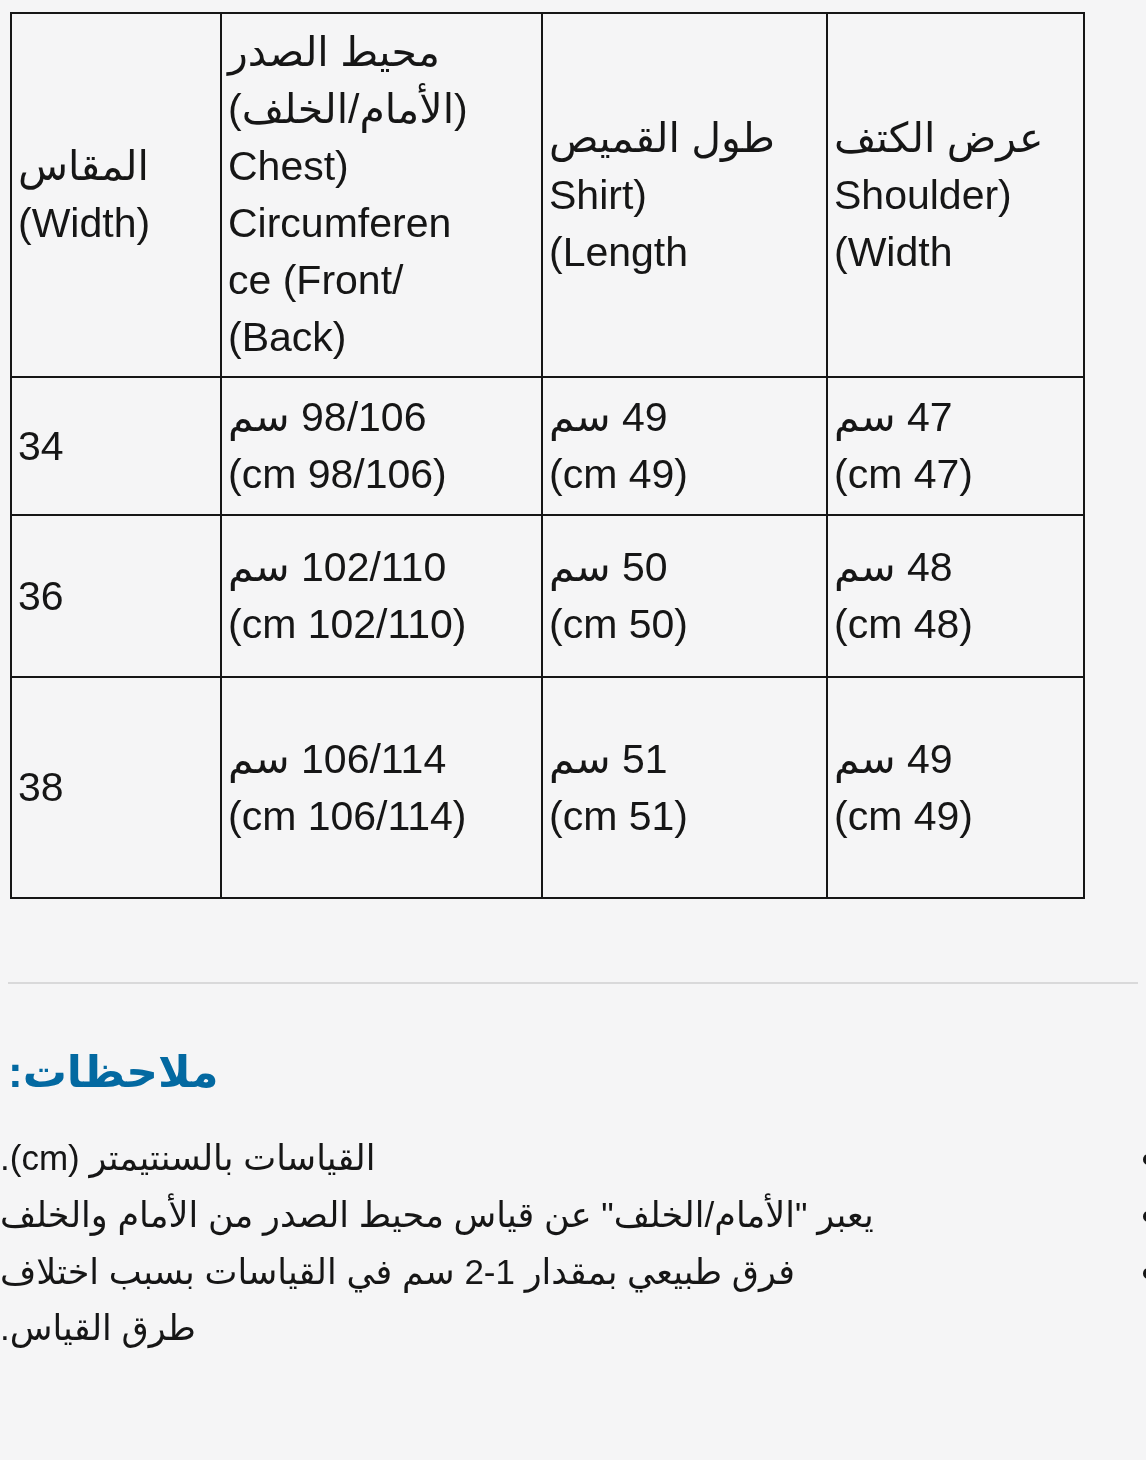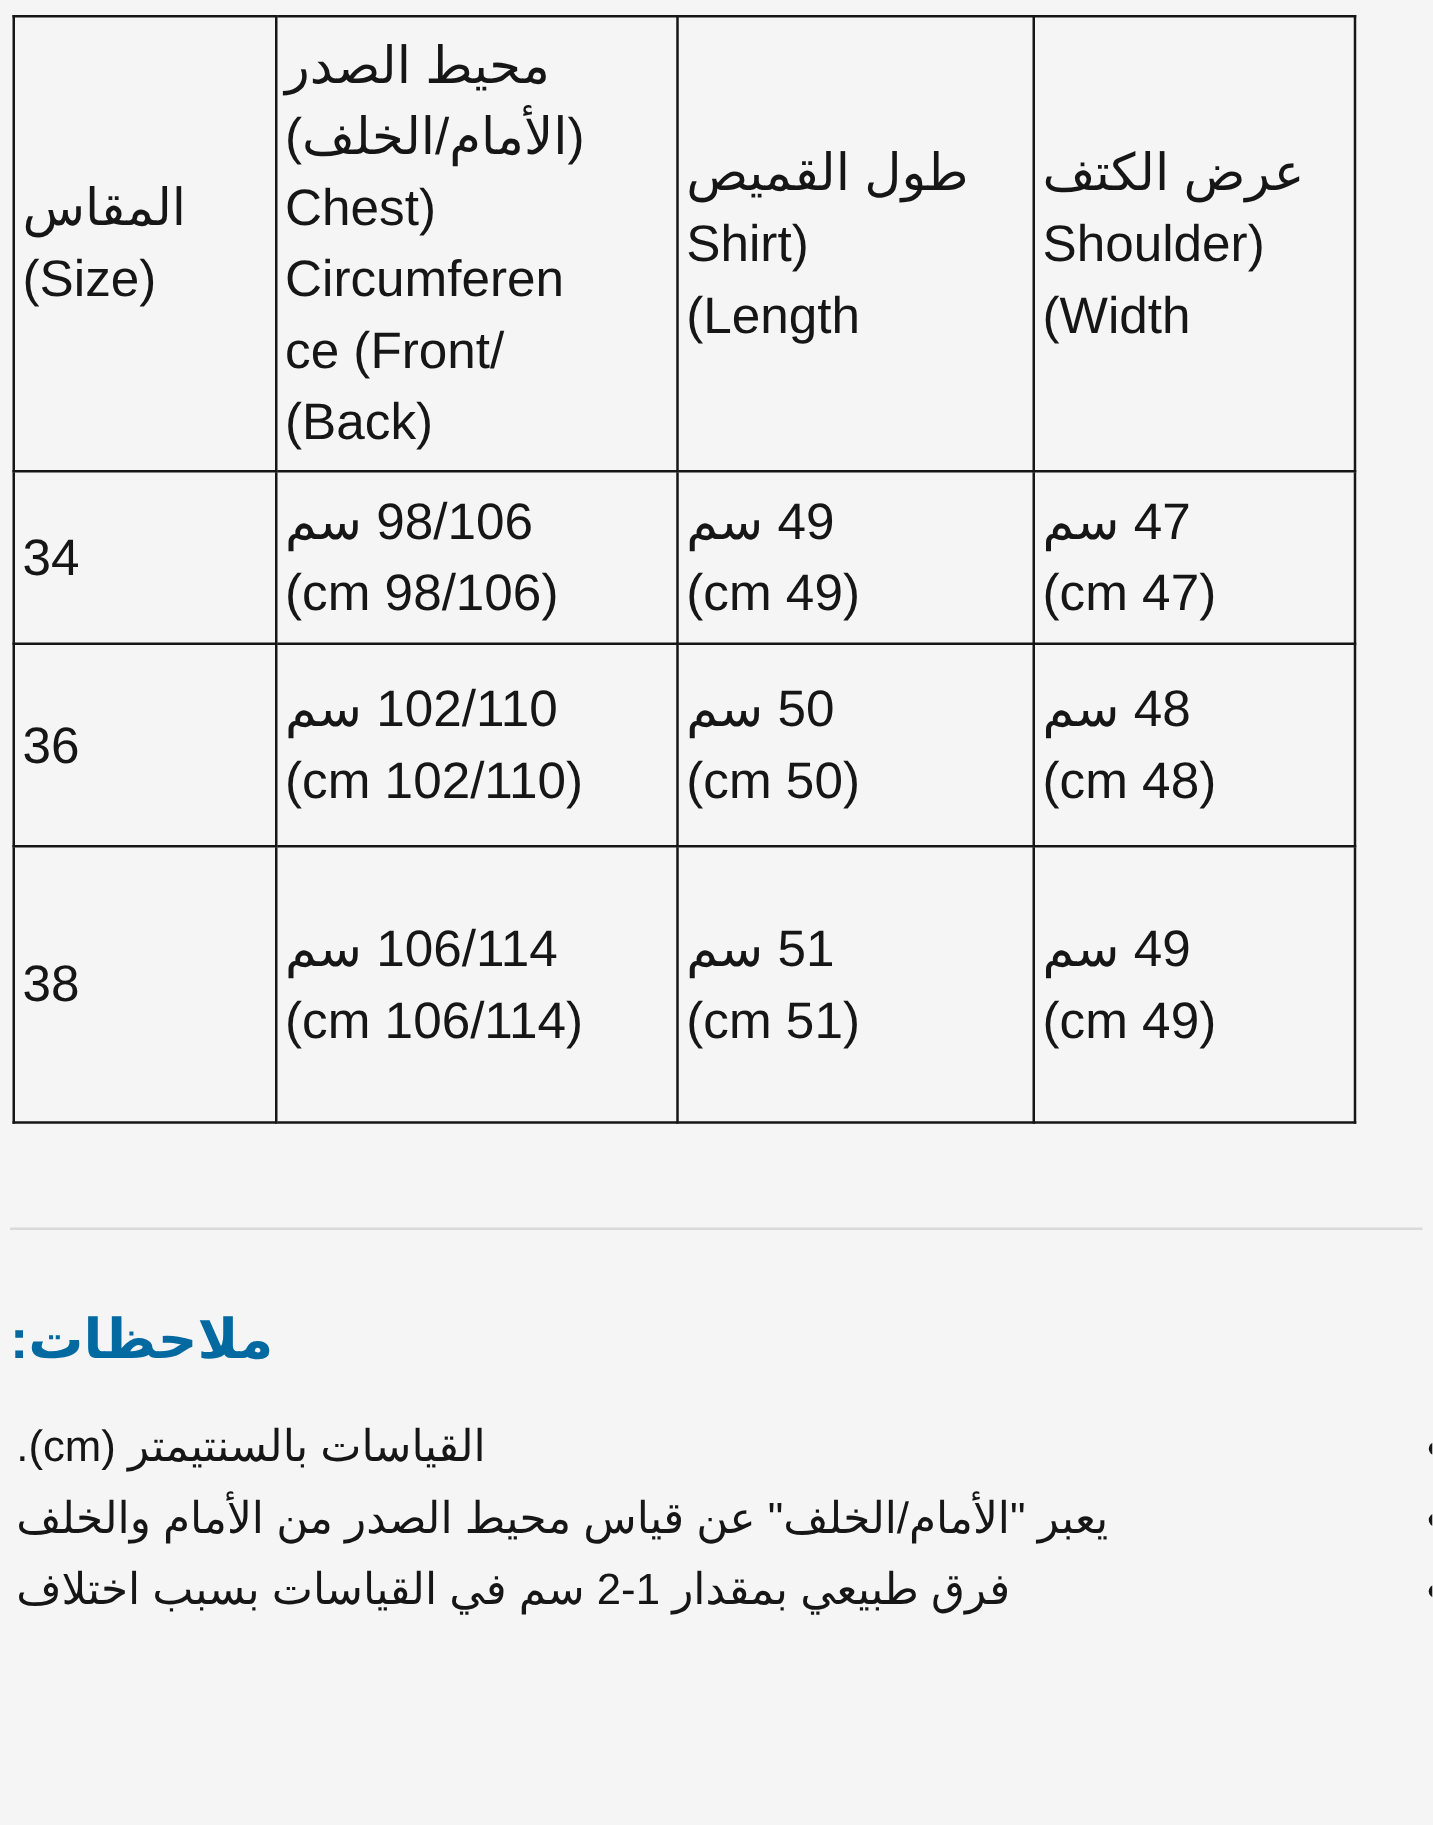--- a/index.html
+++ b/index.html
@@ -58,21 +58,21 @@
     margin: 58px 0 0 8px;
     font-size: 44px;
     font-weight: bold;
     line-height: 60px;
     direction: rtl;
     text-align: left;
     color: #0369a1;
   }
   ul.notes-list {
     direction: rtl;
-    margin: 28px 0 0 13px;
+    margin: 28px 0 0 0;
     padding: 0 20px 0 0;
     list-style: disc;
     font-size: 35px;
     line-height: 56px;
   }
   ul.notes-list li {
     text-align: left;
     padding: 0 0 0 0;
     margin: 0 0 1px 0;
   }
@@ -83,21 +83,21 @@
 </head>
 <body>
 
 <div class="page">
 
   <table class="size-table">
     <tbody>
         <tr class="hrow">
       <td class="c1">
         <div class="line" dir="rtl">المقاس</div>
-        <div class="line" dir="ltr">(Size)</div>
+        <div class="line" dir="ltr">(Width)</div>
       </td>
       <td class="c2">
         <div class="line" dir="rtl">محيط الصدر</div>
         <div class="line" dir="rtl">(الأمام/الخلف)</div>
         <div class="line" dir="ltr">Chest)</div>
         <div class="line" dir="ltr">Circumferen</div>
         <div class="line" dir="ltr">ce (Front/</div>
         <div class="line" dir="ltr">(Back)</div>
       </td>
       <td class="c3">
@@ -174,16 +174,17 @@
 
   <ul class="notes-list">
     <li>
       <div class="line">القياسات بالسنتيمتر (cm).</div>
     </li>
     <li>
       <div class="line">يعبر "الأمام/الخلف" عن قياس محيط الصدر من الأمام والخلف</div>
     </li>
     <li>
       <div class="line">فرق طبيعي بمقدار 1-2 سم في القياسات بسبب اختلاف</div>
+      <div class="line">طرق القياس.</div>
     </li>
   </ul>
 
 </div>
 
 </body></html>

